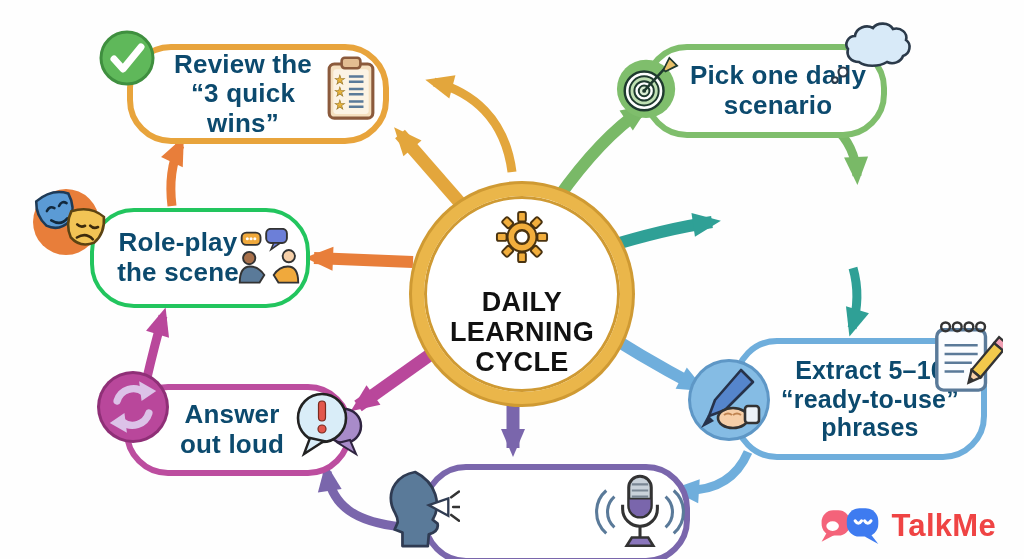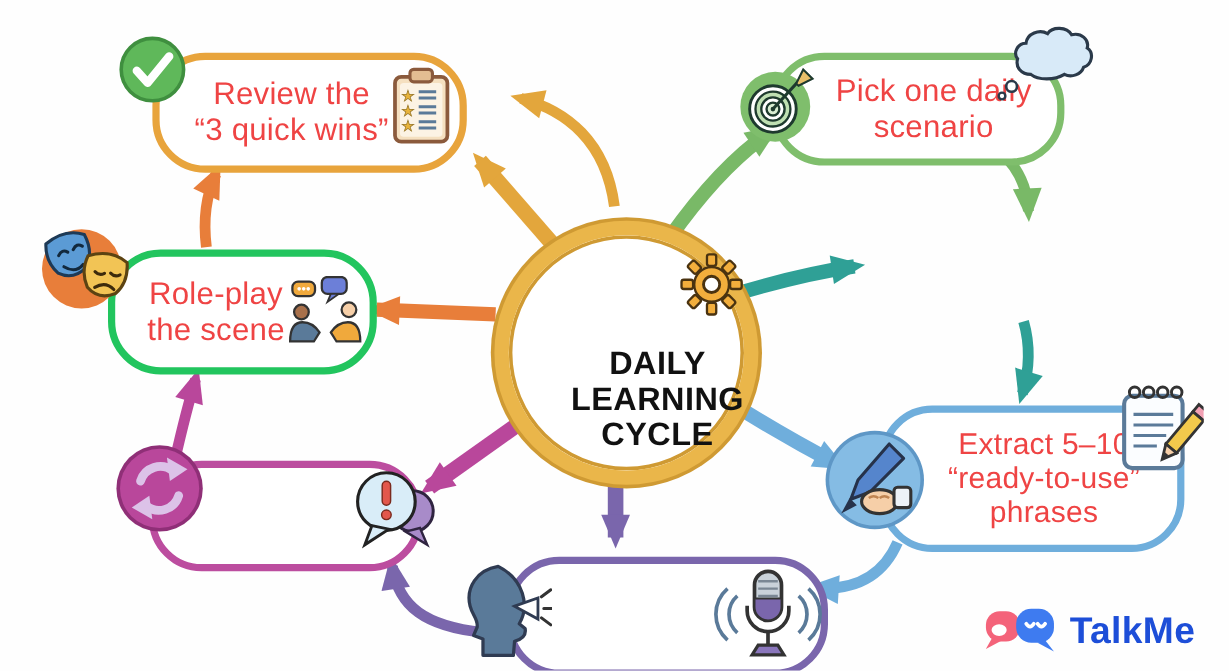--- a/index.html
+++ b/index.html
@@ -7,43 +7,43 @@
     position:relative;width:1024px;height:559px;background:#fefefe;overflow:hidden;
     font-family:"Liberation Sans","DejaVu Sans",sans-serif;
   }
   .arrow-layer{position:absolute;left:0;top:0;width:1024px;height:559px;}
   
   .node{
     position:absolute;background:#fff;border-radius:44px;
     display:flex;align-items:center;justify-content:center;
   }
   .node .label{
-    white-space:pre-line;text-align:center;font-weight:400;color:#ef4444;
+    white-space:pre-line;text-align:center;font-weight:700;color:#0c4a6e;
     font-size:25px;line-height:1.14;letter-spacing:.2px;width:100%;
   }
   .node-review  {left:127px;top:44px; width:250px;height:88px; border:6px solid #E8A43C;}
   .node-review .label{padding:0 52px 0 22px;font-size:26px;}
   .node-pick    {left:643px;top:44px; width:232px;height:82px; border:6px solid #7FBE6C;}
   .node-pick .label{padding:0 14px 0 40px;font-size:26px;}
   .node-use     {left:727px;top:186px;width:246px;height:80px; border:6px solid #2FA096;}
   .node-use .label{padding:0 10px 0 62px;font-size:26px;}
   .node-extract {left:733px;top:338px;width:242px;height:110px;border:6px solid #6FAEDC;}
   .node-extract .label{padding:0 10px 0 30px;}
   .node-shadow  {left:422px;top:464px;width:256px;height:88px; border:6px solid #7A66AC;}
   .node-shadow .label{padding:0 86px 0 34px;font-size:26px;}
   .node-answer  {left:124px;top:384px;width:216px;height:80px; border:6px solid #BC4D9F;}
   .node-answer .label{padding:0 52px 0 40px;font-size:26px;}
-  .node-roleplay{left:90px; top:208px;width:212px;height:92px; border:6px solid #22c55e;}
+  .node-roleplay{left:90px; top:208px;width:212px;height:92px; border:4px solid #22c55e;}
   .node-roleplay .label{padding:0 58px 0 14px;font-size:26px;}
   
   .center-circle{
     position:absolute;left:412px;top:184px;width:196px;height:196px;border-radius:50%;
     background:#fff;border:12px solid #EAB64A;
     box-shadow:0 0 0 3px #CF9A33, inset 0 0 0 3px #CF9A33;
-    display:flex;flex-direction:column;align-items:flex-end;justify-content:center;gap:18px;
+    display:flex;flex-direction:column;align-items:center;justify-content:center;gap:18px;
   }
   .center-title{
     white-space:pre-line;text-align:center;font-weight:800;color:#111;
     font-size:27px;line-height:1.1;letter-spacing:.4px;margin-top:2px;
   }
   
   .icn{position:absolute;line-height:0;}
   .icn-circle{border-radius:50%;}
   
   .check-wrap{left:-36px;top:-22px;width:60px;height:60px;}
@@ -61,21 +61,21 @@
   .head-wrap{left:-46px;top:-6px;width:78px;height:94px;}
   .mic-wrap{right:-2px;top:0px;width:92px;height:86px;}
   
   .repeat-wrap{left:-30px;top:-16px;width:66px;height:66px;background:#B9479B;border-radius:50%;box-shadow:0 0 0 3px #8F2F77;}
   .bubble-wrap{right:-22px;top:-6px;width:76px;height:80px;}
   
   .masks-wrap{left:-66px;top:-30px;width:92px;height:82px;}
   .people-wrap{right:4px;top:16px;width:66px;height:62px;}
   
   .logo{position:absolute;right:28px;bottom:10px;display:flex;align-items:center;gap:8px;}
-  .logo-text{font-weight:800;font-size:31px;color:#1d4ed8;letter-spacing:.3px;}
+  .logo-text{font-weight:800;font-size:31px;color:#ef4444;letter-spacing:.3px;}
 </style>
 </head>
 <body>
 
 <div class="stage">
 
   <svg class="arrow-layer" viewBox="0 0 1024 559">
     <defs>
       <marker id="ah-gold" markerUnits="userSpaceOnUse" markerWidth="30" markerHeight="26" refX="20" refY="13" orient="auto">
           <path d="M1,1 L29,13 L1,25 Z" fill="#E3A63C"></path>
@@ -245,20 +245,22 @@
 
   <div class="node node-answer">
     <span class="icn repeat-wrap icn-circle">
       <svg width="66" height="66" viewBox="0 0 54 54" style="position:absolute;left:0;top:0;">
         <path d="M14,22 a14,14 0 0 1 22,-7" fill="none" stroke="#DCC2E8" stroke-width="6" stroke-linecap="round"></path>
         <polygon points="32,6 46,14 34,22" fill="#DCC2E8"></polygon>
         <path d="M40,32 a14,14 0 0 1 -22,7" fill="none" stroke="#DCC2E8" stroke-width="6" stroke-linecap="round"></path>
         <polygon points="22,48 8,40 20,32" fill="#DCC2E8"></polygon>
       </svg>
     </span>
+    <div class="label">Answer
+out loud</div>
     <span class="icn bubble-wrap">
       <svg width="76" height="80" viewBox="0 0 76 80">
         <circle cx="52" cy="42" r="17" fill="#A88BC9" stroke="#2F2440" stroke-width="2.5"></circle>
         <polygon points="58,56 64,70 46,59" fill="#A88BC9" stroke="#2F2440" stroke-width="2"></polygon>
         <circle cx="30" cy="34" r="24" fill="#D9EDF8" stroke="#222" stroke-width="2.6"></circle>
         <polygon points="18,54 12,70 32,57" fill="#D9EDF8" stroke="#222" stroke-width="2.4"></polygon>
         <rect x="26.5" y="17" width="7" height="20" rx="3.5" fill="#E2574C" stroke="#7A2A1E" stroke-width="1.2"></rect>
         <circle cx="30" cy="45" r="4" fill="#E2574C" stroke="#7A2A1E" stroke-width="1.2"></circle>
       </svg>
     </span>

